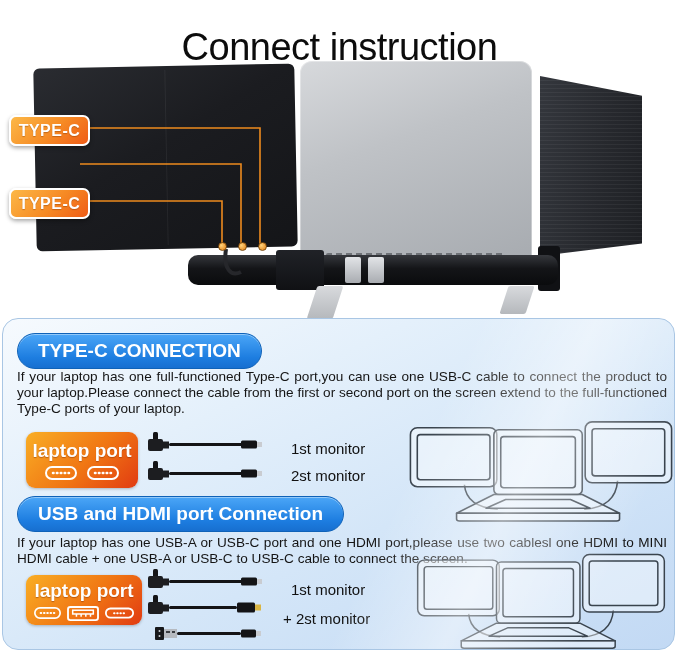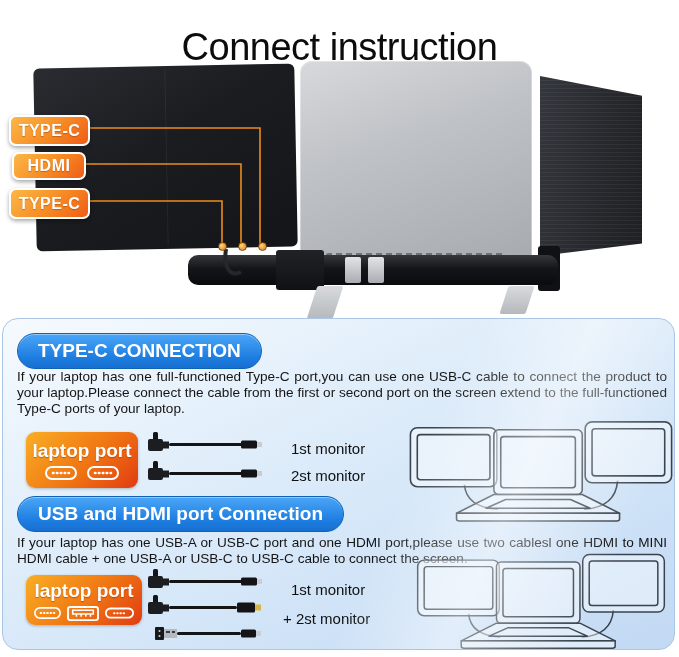--- a/index.html
+++ b/index.html
@@ -153,23 +153,20 @@
       <polyline points="85,146 222,146 222,189" fill="none" stroke="#ed8a1e" stroke-width="1.6"></polyline>
     </svg>
 
     <div class="port-dot" style="left:218px;top:187px;"></div>
     <div class="port-dot" style="left:238px;top:187px;"></div>
     <div class="port-dot" style="left:258px;top:187px;"></div>
 
     <div class="port-label" style="left:9px;top:60px;width:77px;height:27px;">
       <span>TYPE-C</span>
     </div>
-    <div class="port-label" style="left:12px;top:97px;width:70px;height:24px;">
-      <span>HDMI</span>
-    </div>
     <div class="port-label" style="left:9px;top:133px;width:77px;height:27px;">
       <span>TYPE-C</span>
     </div>
   </div>
 
   <div id="panel">
 
     <div class="section-pill" style="left:14px;top:14px;">
       <span>TYPE-C CONNECTION</span>
     </div>

